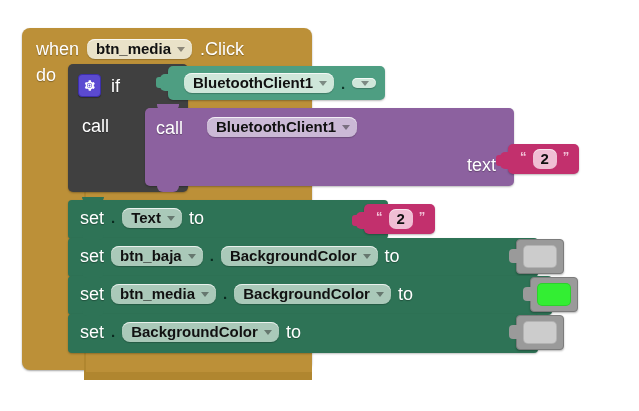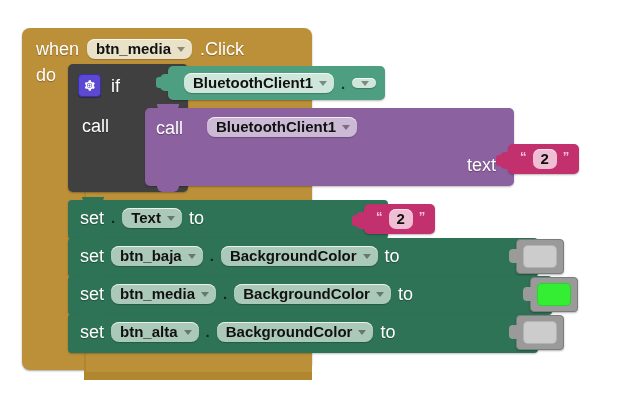--- a/index.html
+++ b/index.html
@@ -464,24 +464,20 @@
     </span>
     <span class="blk-label">to</span>
   </div>
   <div id="color-1" class="color-block">
     <span class="swatch" style="background: rgb(51, 238, 51);"></span>
   </div>
 
   <div id="setter-3" class="setter">
     <span class="setter-notch-top"></span>
     <span class="blk-label">set</span>
-    <span class="field">
-      <span>btn_alta</span>
-      <span class="caret"></span>
-    </span>
     <span class="dot-sep">.</span>
     <span class="field">
       <span>BackgroundColor</span>
       <span class="caret"></span>
     </span>
     <span class="blk-label">to</span>
   </div>
   <div id="color-2" class="color-block">
     <span class="swatch" style="background: rgb(204, 204, 204);"></span>
   </div>

